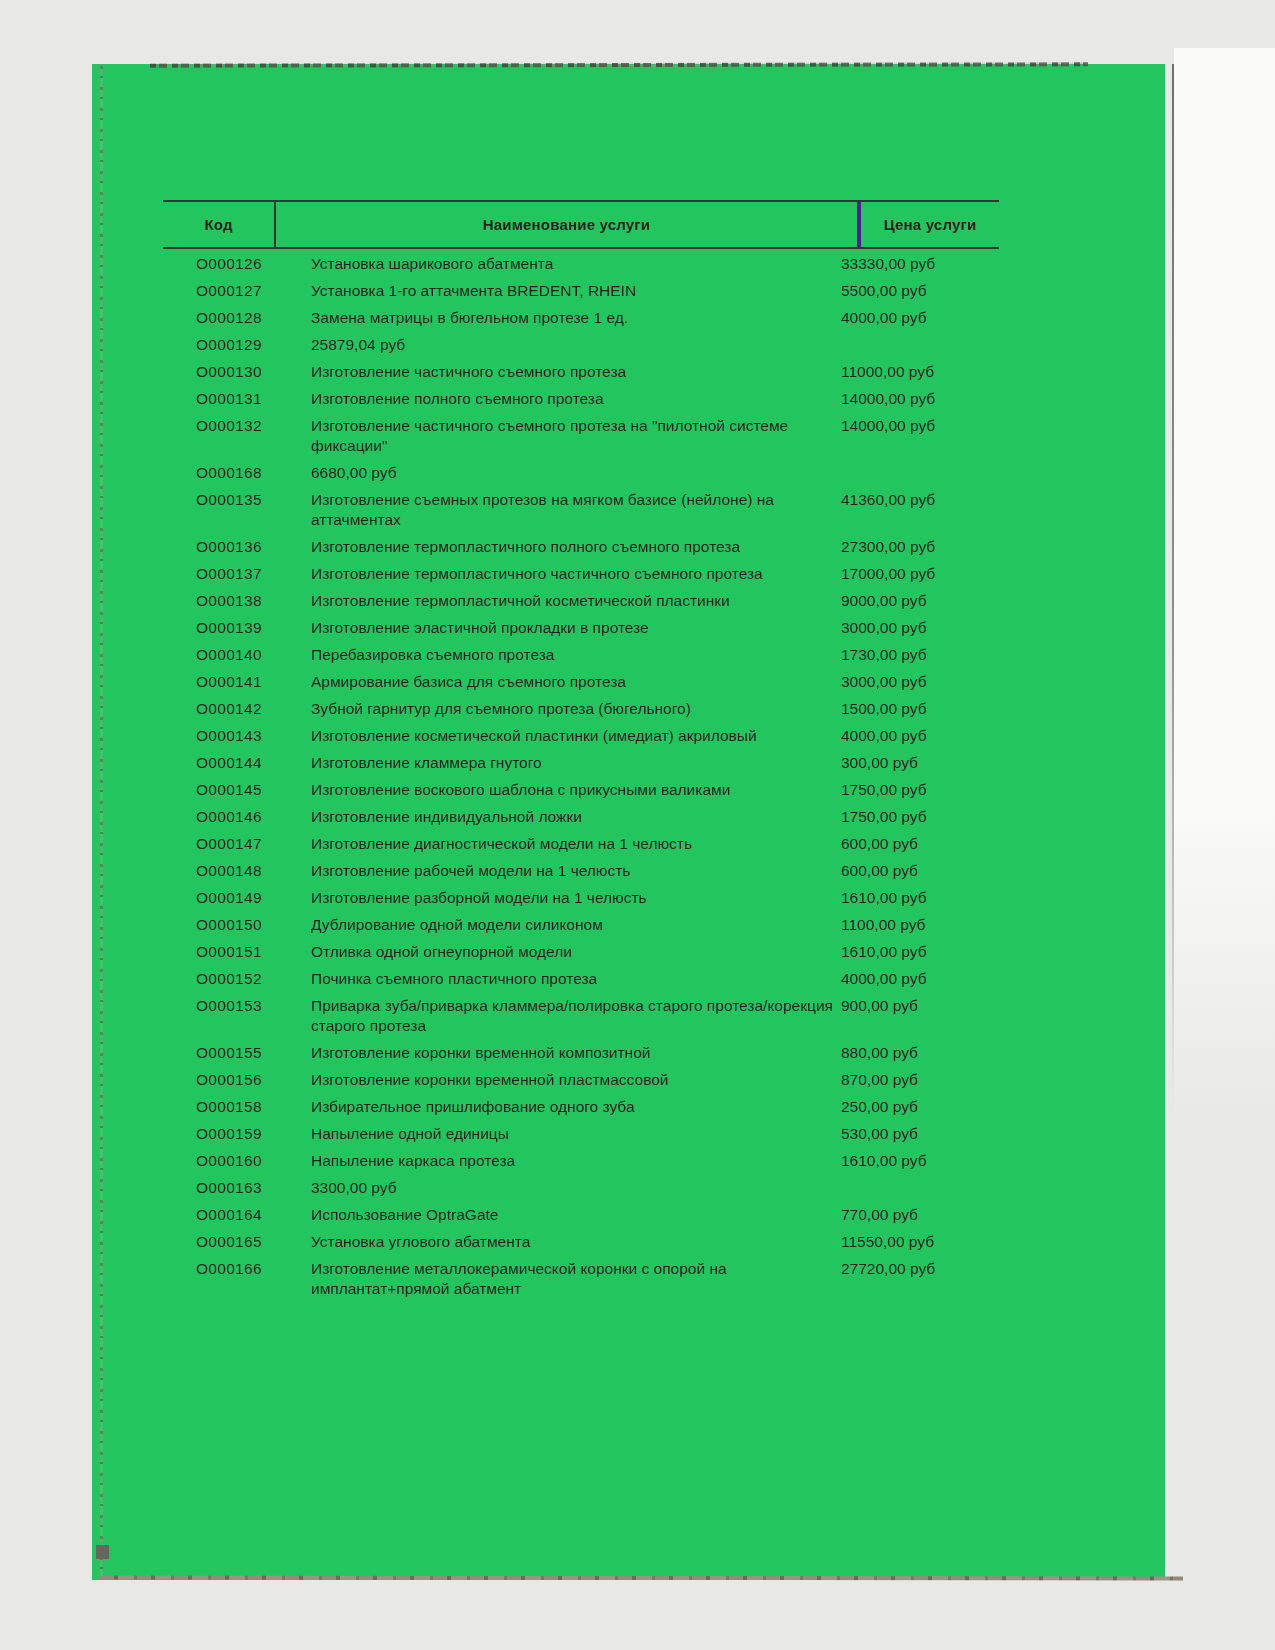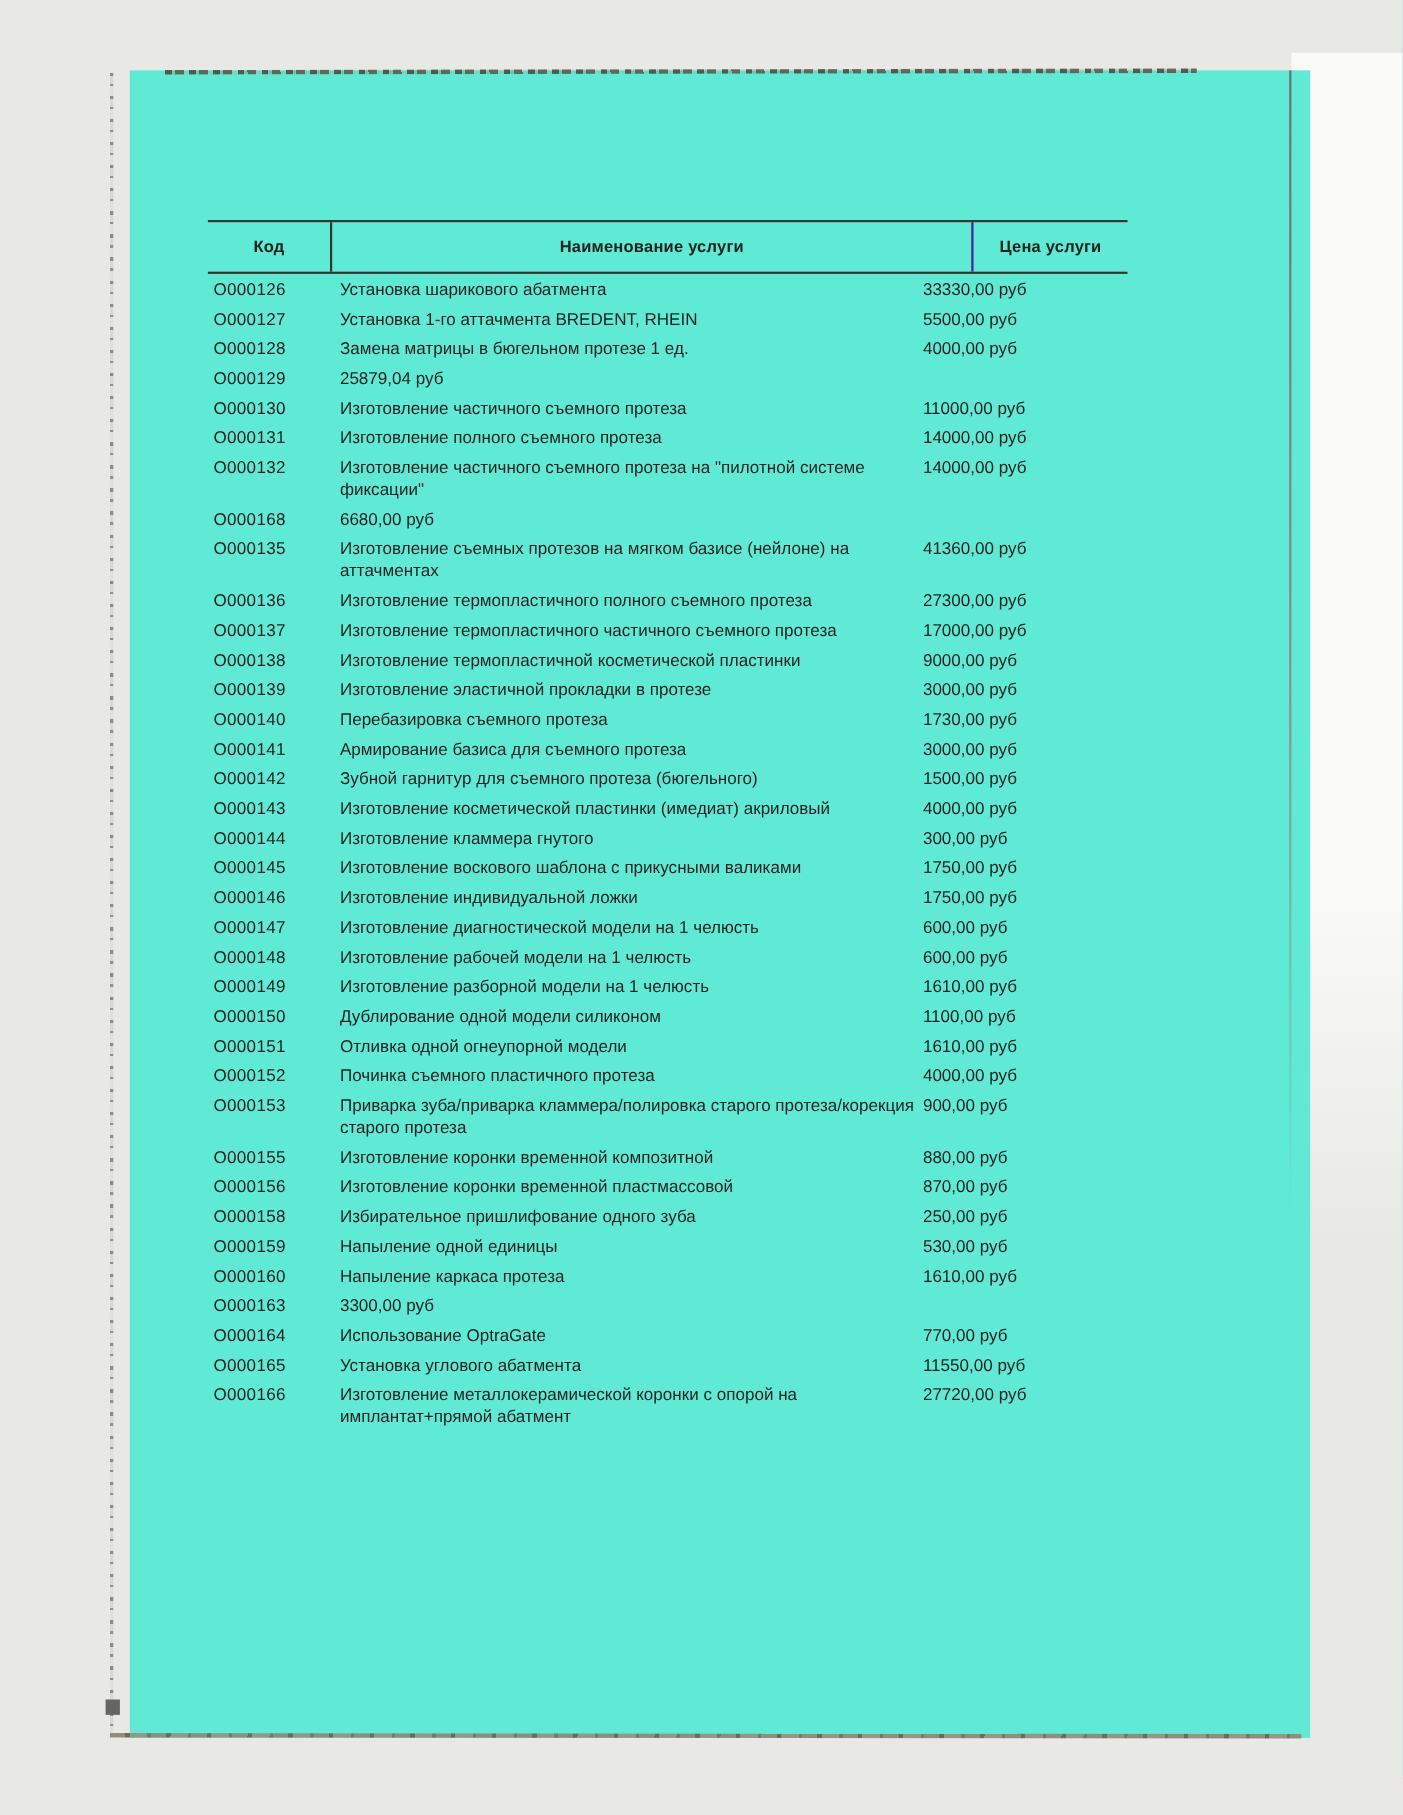--- a/index.html
+++ b/index.html
@@ -15,23 +15,23 @@
     overflow: hidden;
   }
   
   .right-light-strip {
     position: absolute; left: 1174px; top: 48px;
     width: 101px; height: 1080px;
     background: linear-gradient(#fafaf8 0%, #fafaf8 70%, rgba(250,250,248,0) 100%);
   }
   
   .page {
-    position: absolute; left: 118px; top: 64px;
+    position: absolute; left: 92px; top: 64px;
     width: 1073px; height: 1516px;
-    background: #5eead4;
+    background: #22c55e;
   }
   
   .edge-top {
     position: absolute; left: 150px; top: 63px;
     width: 938px; height: 4px;
     background: repeating-linear-gradient(90deg,
       #45443c 0px, #45443c 6px, rgba(120,118,105,0.35) 6px, rgba(120,118,105,0.35) 9px,
       #56544a 9px, #56544a 17px, rgba(160,158,145,0.25) 17px, rgba(160,158,145,0.25) 22px);
     transform: rotate(-0.08deg);
     opacity: 0.85;
@@ -74,29 +74,30 @@
     border-bottom: 2px solid #37352f;
     align-items: stretch;
   }
   .thead .hcell {
     display: flex; align-items: center; justify-content: center;
     font-size: 15px; font-weight: 700; color: #23221e;
     letter-spacing: 0.2px;
   }
   .h-code  { width: 113px; border-right: 2px solid #37352f; box-sizing: border-box; }
   .h-name  { flex: 1; }
-  .h-price { width: 142px; border-left: 2px solid #4c1d95; box-sizing: border-box; }
+  .h-price { width: 142px; border-left: 4px solid #4c1d95; box-sizing: border-box; }
   .tbody { padding-top: 5px; }
   .trow {
     display: flex;
     align-items: flex-start;
     margin-bottom: 7px;
     font-size: 15.5px;
     line-height: 20px;
     color: #1f1f1f;
+    margin-left: 28px;
   }
   .cell-code  { width: 120px; padding-left: 5px; box-sizing: border-box; letter-spacing: 0.3px; }
   .cell-name  { width: 530px; }
   .cell-price { flex: 1; text-align: left; white-space: nowrap; }
 </style>
 </head>
 <body>
 
 <div class="scan-surface">
   <div class="right-light-strip"></div>

